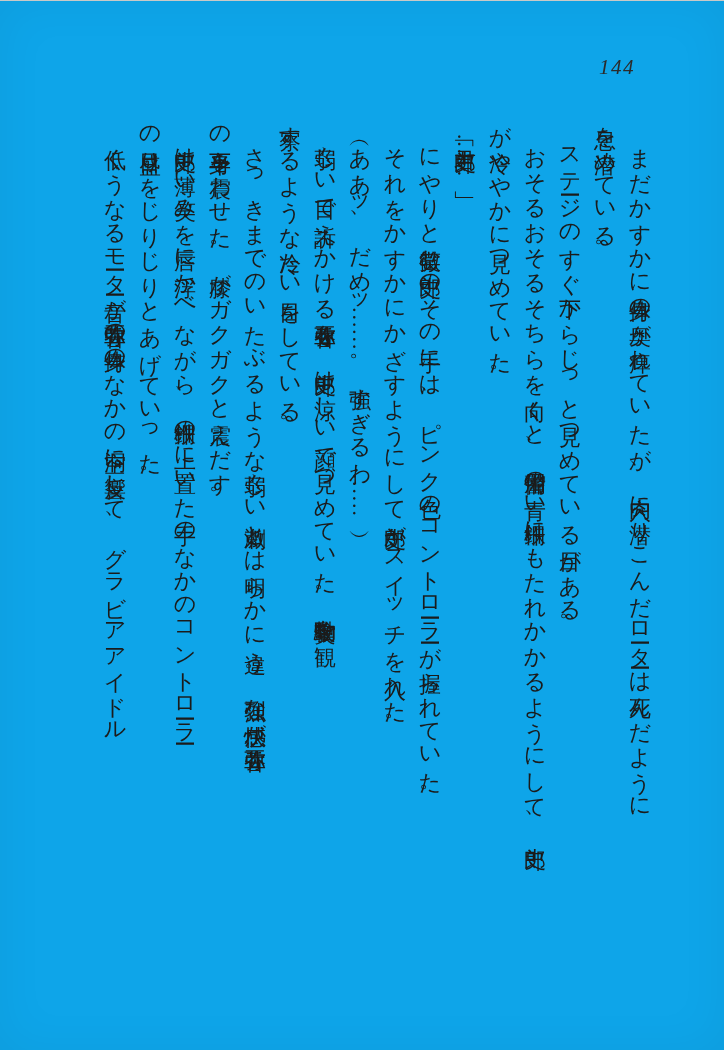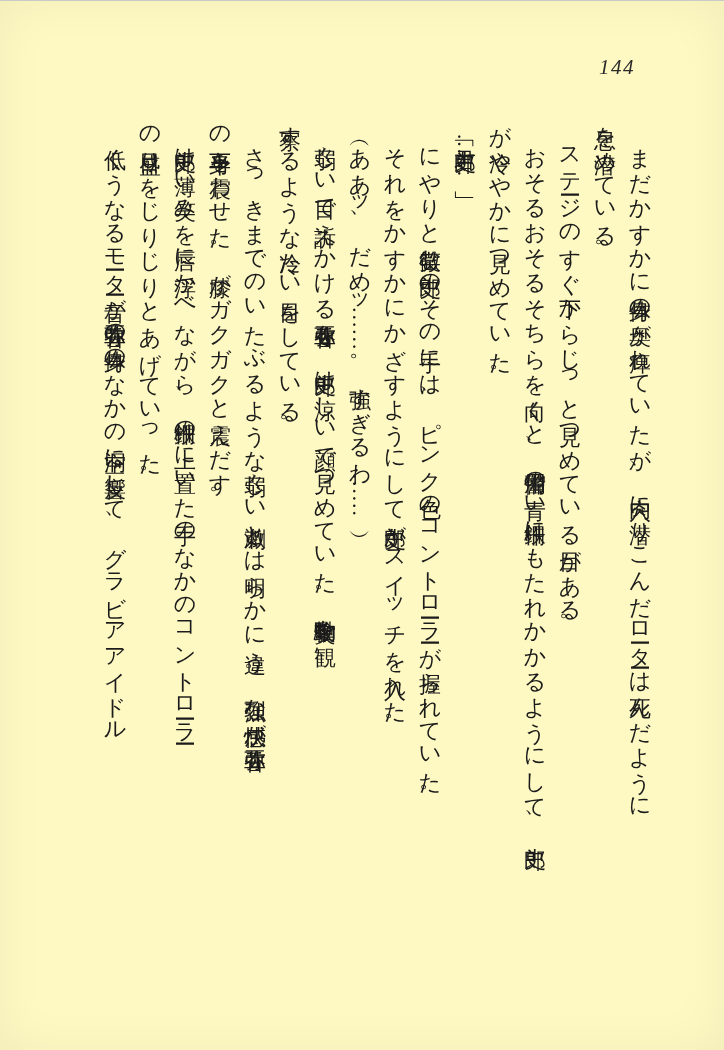--- a/index.html
+++ b/index.html
@@ -4,21 +4,21 @@
 <style>
   html, body {
     margin: 0;
     padding: 0;
     background: #e8e8e6;
   }
   .page {
     position: relative;
     width: 724px;
     height: 1050px;
-    background: #fef9c3;
+    background: #0ea5e9;
     overflow: hidden;
     font-family: "Liberation Serif", "DejaVu Serif", serif;
     color: #1b1b1b;
     box-shadow: inset 0 0 50px rgba(0,0,0,0.05);
     border-top: 1px solid #c9c9c7;
   }
   .page-number {
     position: absolute;
     top: 54px;
     left: 599px;

